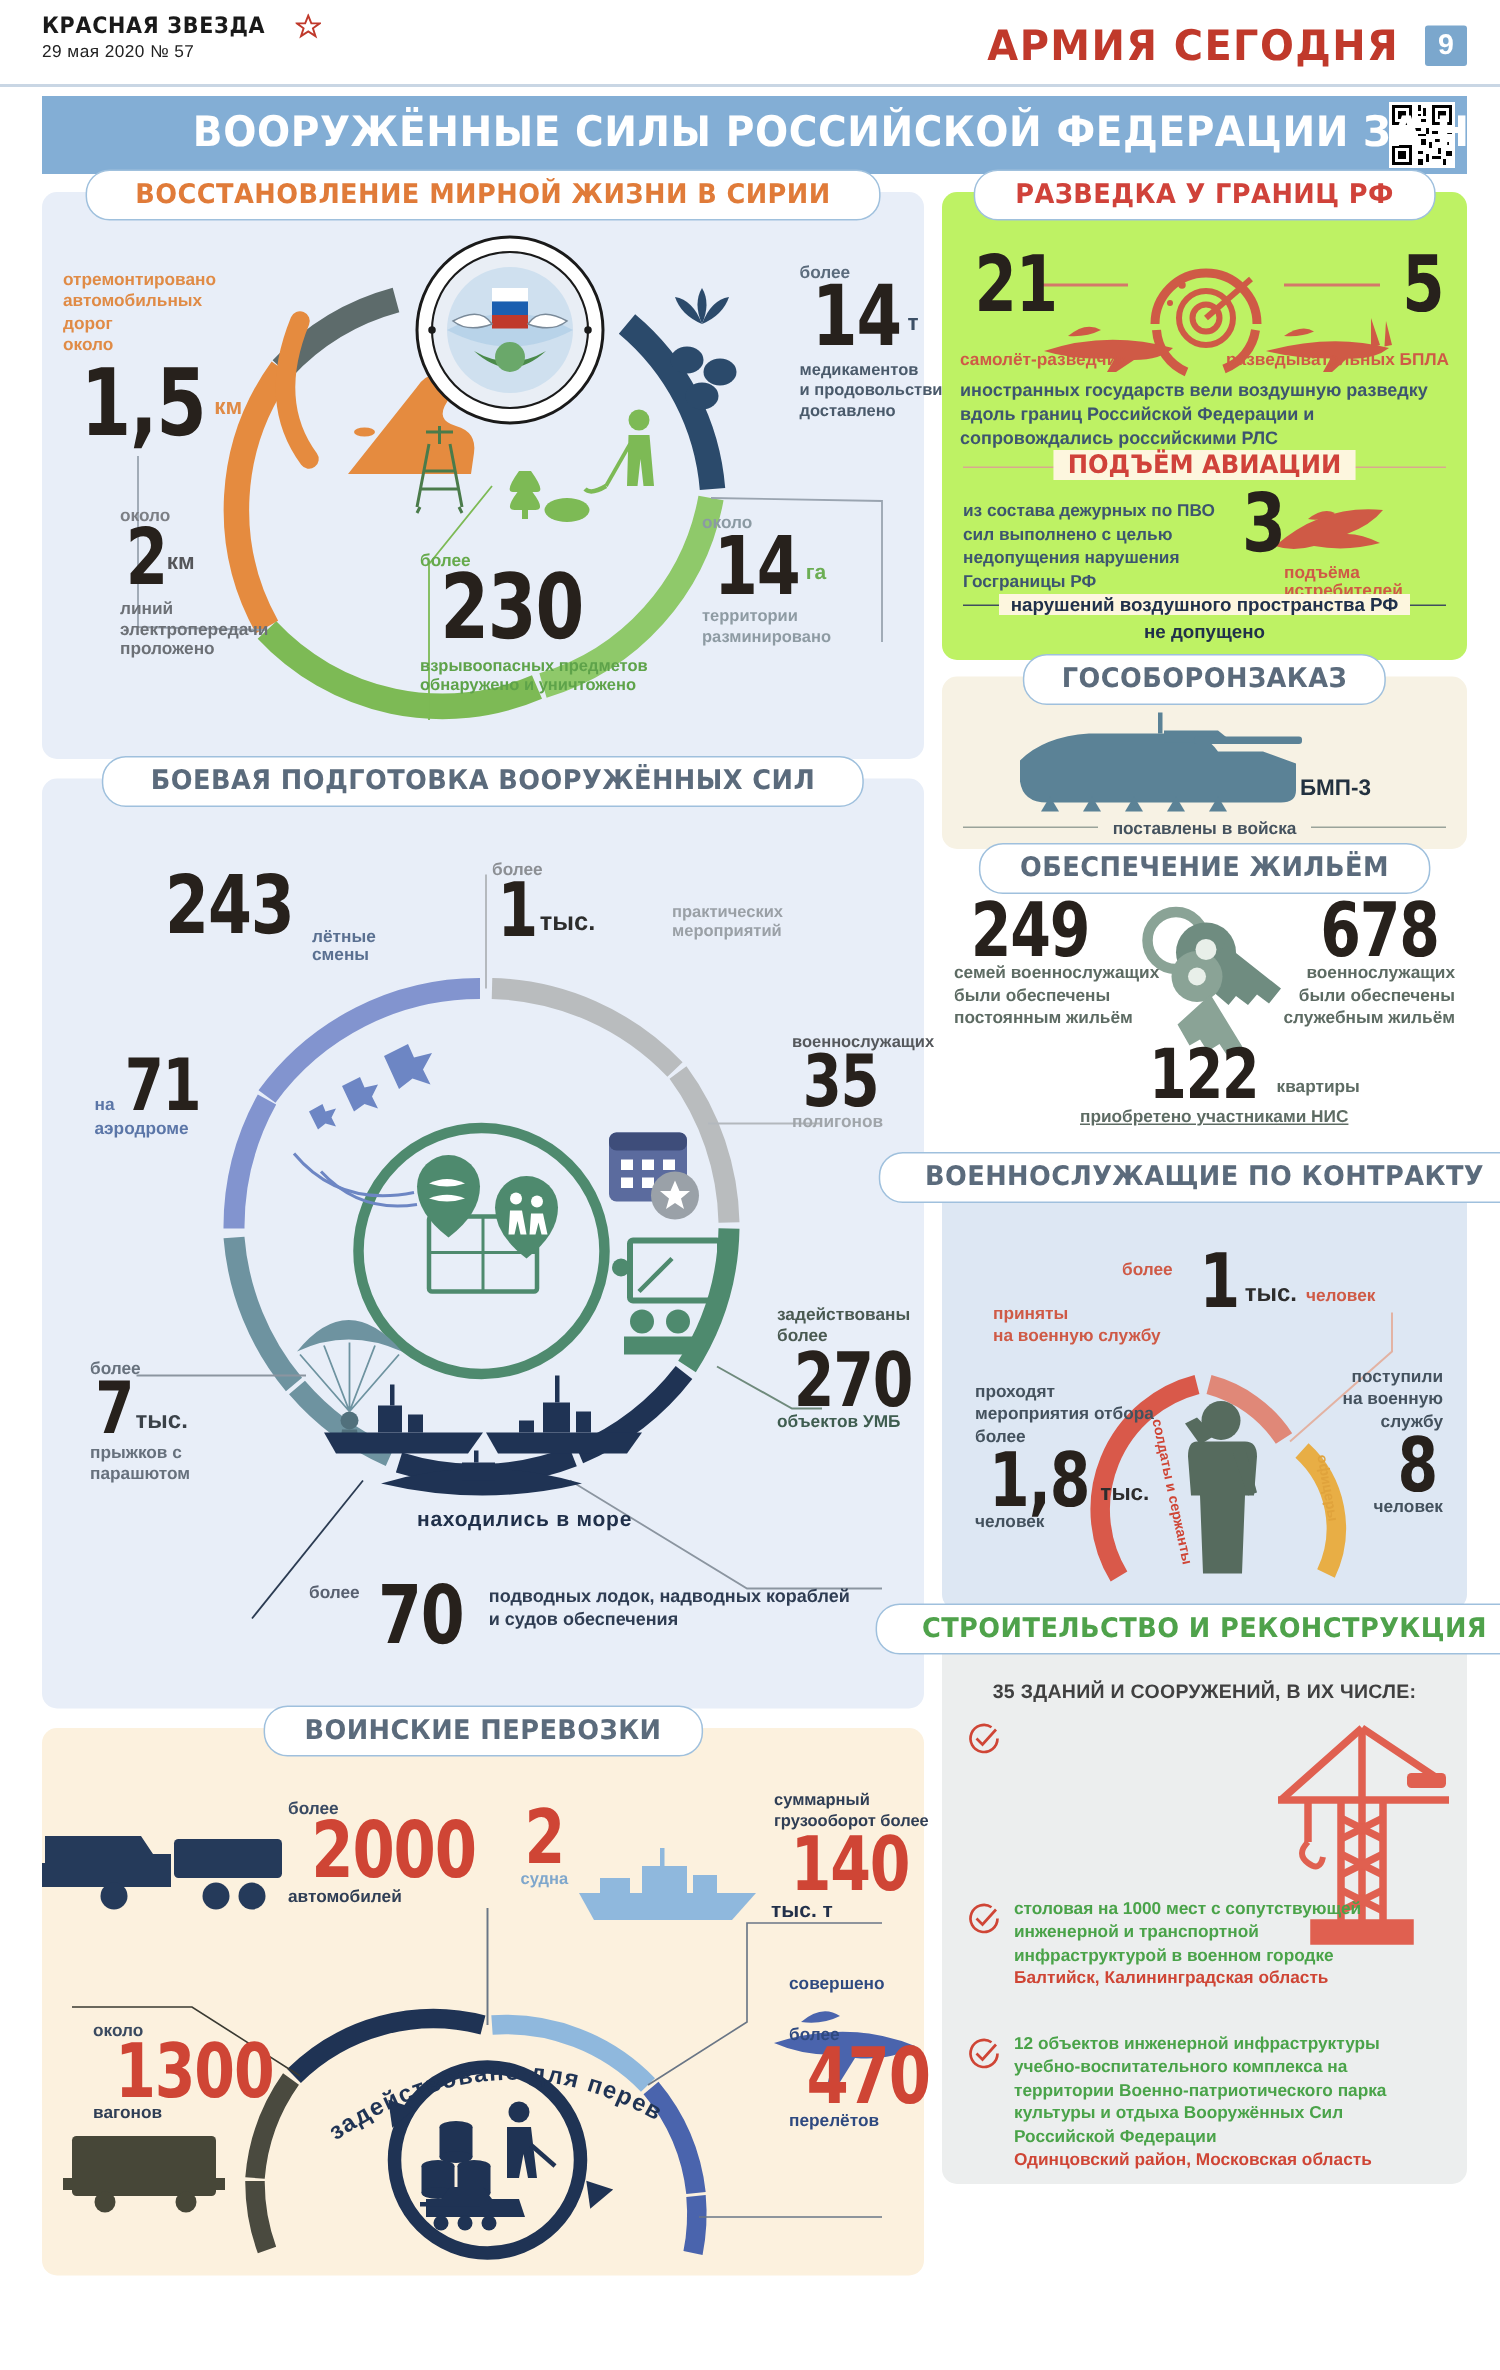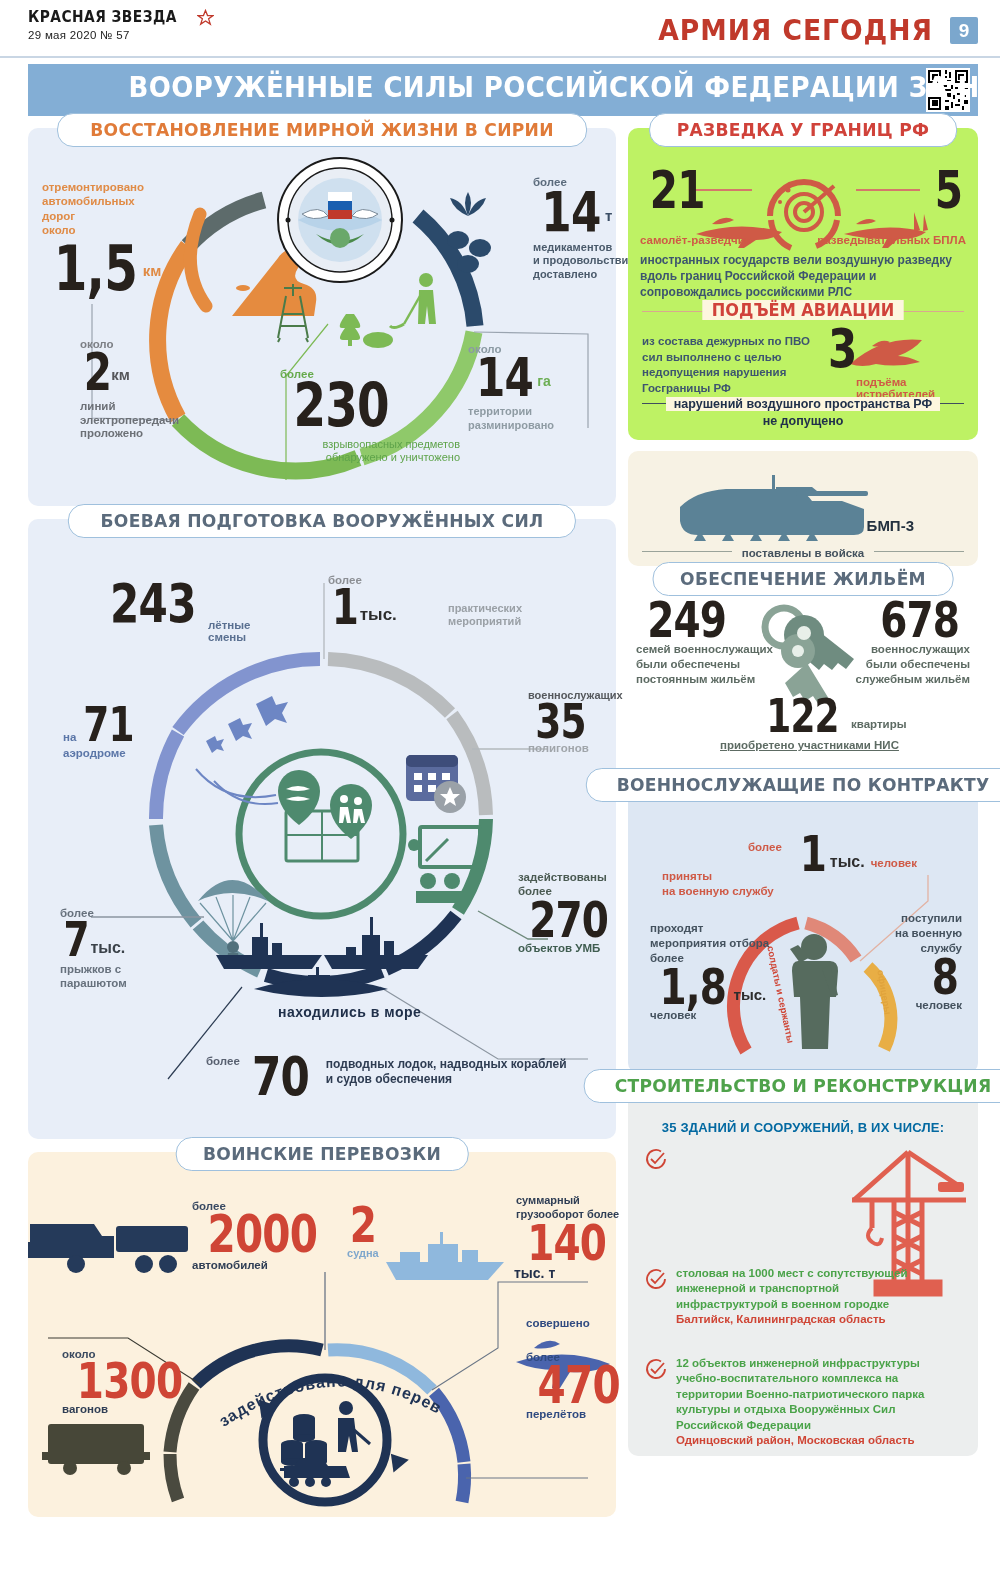--- a/index.html
+++ b/index.html
@@ -111,21 +111,21 @@
 
   .elec-block { position: absolute; left: 52px; top: 210px; width: 150px; }
   .elec-block .cap { color: #7c7f85; font-size: 11.5px; font-weight: 700; }
   .big2 { font-size: 52px; }
   .unit-dark { color: #55565a; font-size: 15px; font-weight: 700; display:inline-block; margin-left:-4px; vertical-align: 10px;}
   .elec-block .sub { color: #6c7076; font-size: 11.5px; font-weight: 700; line-height: 1.2; margin-top: 5px;}
 
   .mine-block { position: absolute; left: 252px; top: 240px; width: 180px; text-align: left;}
   .mine-block .cap { color: #66aa4c; font-size: 11.5px; font-weight: 700; }
   .big230 { font-size: 60px; }
-  .mine-block .sub { color: #5ea34a; font-size: 11px; font-weight: 400; line-height: 1.25; margin-top: 6px; text-align: right;}
+  .mine-block .sub { color: #5ea34a; font-size: 11px; font-weight: 700; line-height: 1.25; margin-top: 6px;}
 
   .demine-block { position: absolute; left: 440px; top: 215px; width: 130px; }
   .demine-block .cap { color: #8b9aa3; font-size: 11.5px; font-weight: 700; }
   .big14g { font-size: 54px; }
   .unit-green { color: #6cae54; font-size: 14px; font-weight: 700; display:inline-block; margin-left:-4px; vertical-align: 10px;}
   .demine-block .sub { color: #8e9ba3; font-size: 11px; font-weight: 700; line-height: 1.2; margin-top: 4px;}
 
   .med-block { position: absolute; left: 505px; top: 48px; width: 110px; }
   .med-block .cap { color: #5b6b7c; font-size: 11.5px; font-weight: 700; }
   .big14t { font-size: 56px; }
@@ -247,21 +247,21 @@
   .k18 .t { color:#44525e; font-size:11.5px; font-weight:700;}
   .k8 { position:absolute; right: 16px; top: 128px; width: 110px; text-align:right;}
   .k8 .cap { color:#44525e; font-size:11.5px; font-weight:700; line-height:1.3;}
   .k8 .n { font-size: 50px; }
   .k8 .t { color:#44525e; font-size:11.5px; font-weight:700;}
   .arc-lbl-red { position:absolute; left: 148px; top: 162px; font-size:9.5px; font-weight:700; color:#cf4535; transform: rotate(78deg); transform-origin: left top; white-space:nowrap;}
   .arc-lbl-yel { position:absolute; left: 258px; top: 186px; font-size:9.5px; font-weight:700; color:#e0a33c; transform: rotate(80deg); transform-origin: left top; white-space:nowrap;}
 
   
   #construction { height: 372px; }
-  .cs-title { position:absolute; left:0; right:0; top: 36px; text-align:center; color:#0369a1; font-size:13px; font-weight:700; letter-spacing:.2px;}
+  .cs-title { position:absolute; left:0; right:0; top: 36px; text-align:center; color:#404040; font-size:13px; font-weight:700; letter-spacing:.2px;}
   .cs-item { position:absolute; display:flex; gap: 8px; }
   .cs-check { flex: 0 0 auto; margin-top: 1px; }
   .cs-text { font-size: 11.5px; font-weight:700; line-height:1.34; color:#4aa349;}
   .cs-text .place { color:#cf4535; }
   #cs1 { left: 16px; top: 62px; width: 210px; }
   #cs2 { left: 16px; top: 182px; width: 290px; }
   #cs3 { left: 16px; top: 272px; width: 318px; }
 </style>
 </head>
 <body>
@@ -740,20 +740,23 @@
         <div class="r3"><span class="num n">3</span></div>
         <div class="r3-lbl">подъёма истребителей</div>
         <div class="r-foot">
           <div class="rule"></div>
           <div class="l1">нарушений воздушного пространства РФ</div>
           <div class="l2">не допущено</div>
         </div>
       </div>
 
       <div class="panel bg-sand" id="goz">
+        <div class="panel-head h-slate">
+          <span>ГОСОБОРОНЗАКАЗ</span>
+        </div>
         <svg style="position:absolute;left:48px;top:22px" width="200" height="70" viewBox="0 0 200 70">
           <path d="M4 34 q16 -16 46 -18 h60 q18 0 26 12 h30 l22 8 v18 q0 8 -10 8 h-156 q-16 0 -18 -14z" fill="#5b8296"></path>
           <path d="M100 14 h36 l10 8 h-46z" fill="#5b8296"></path>
           <rect x="120" y="18" width="72" height="5" rx="2" fill="#5b8296"></rect>
           <rect x="96" y="2" width="3" height="14" fill="#5b8296"></rect>
           <g fill="#5b8296">
             <path d="M24 58 l6 10 h-12z"></path>
               <path d="M52 58 l6 10 h-12z"></path>
               <path d="M80 58 l6 10 h-12z"></path>
             <path d="M108 58 l6 10 h-12z"></path>

